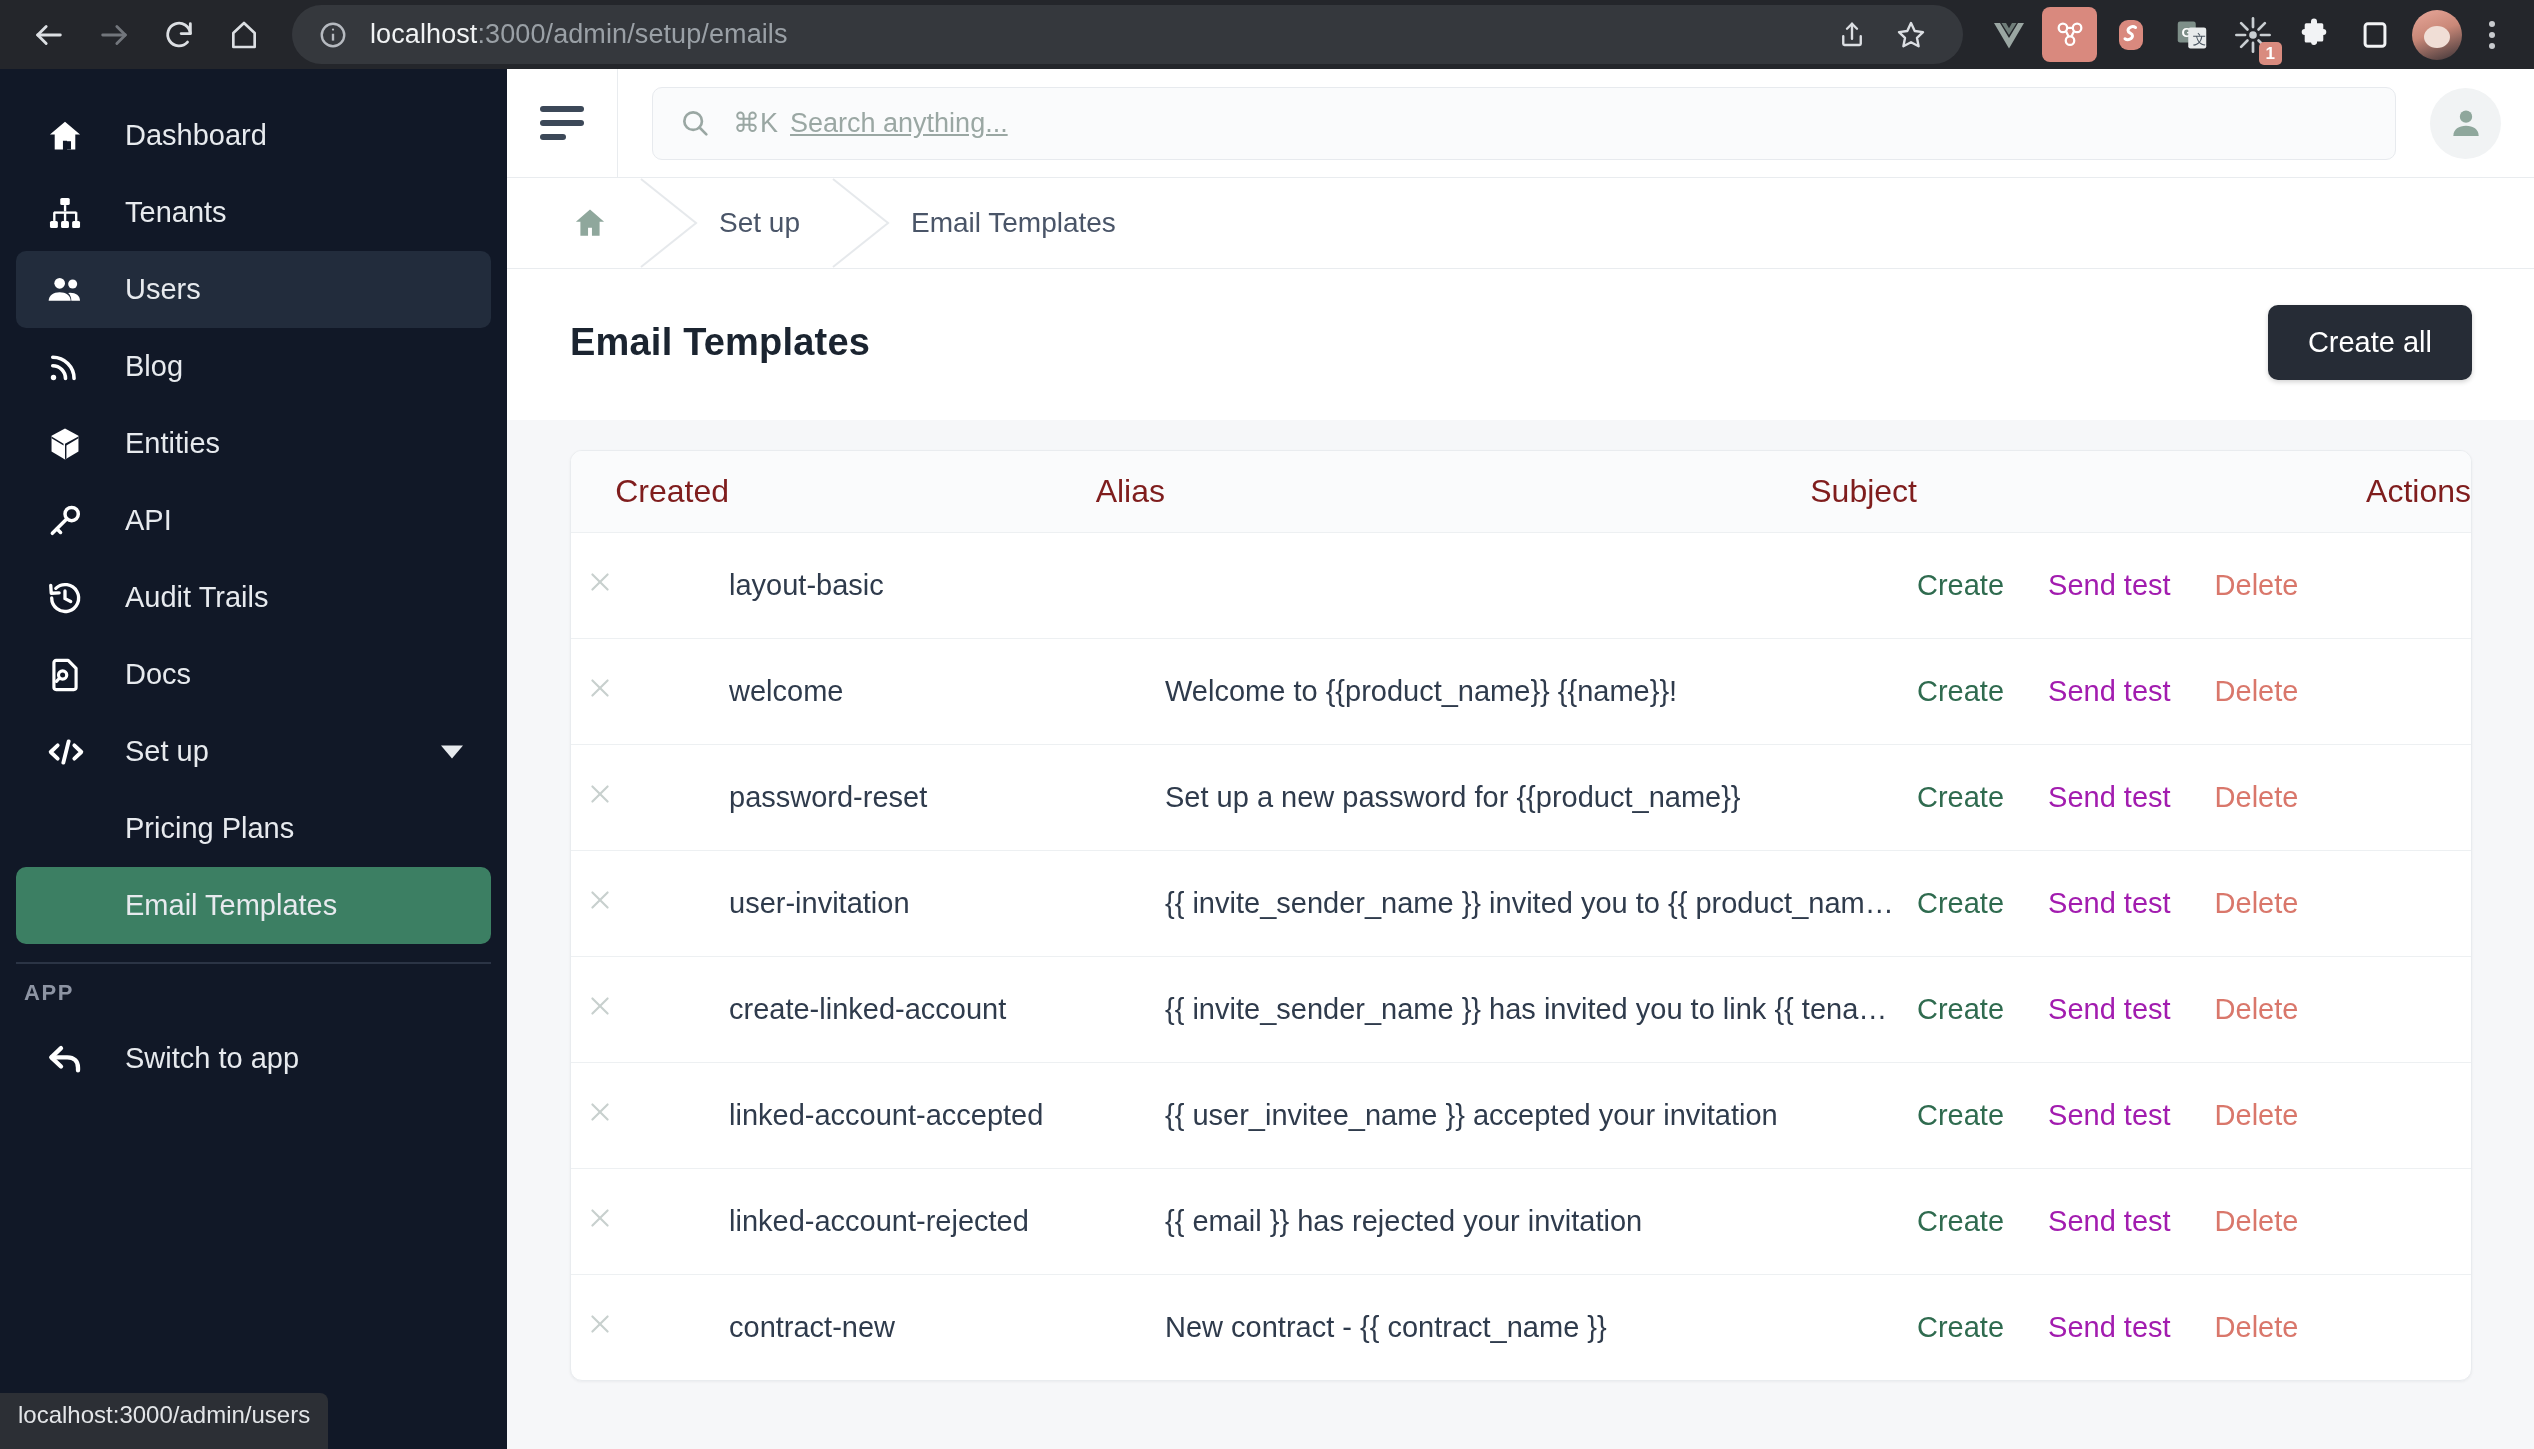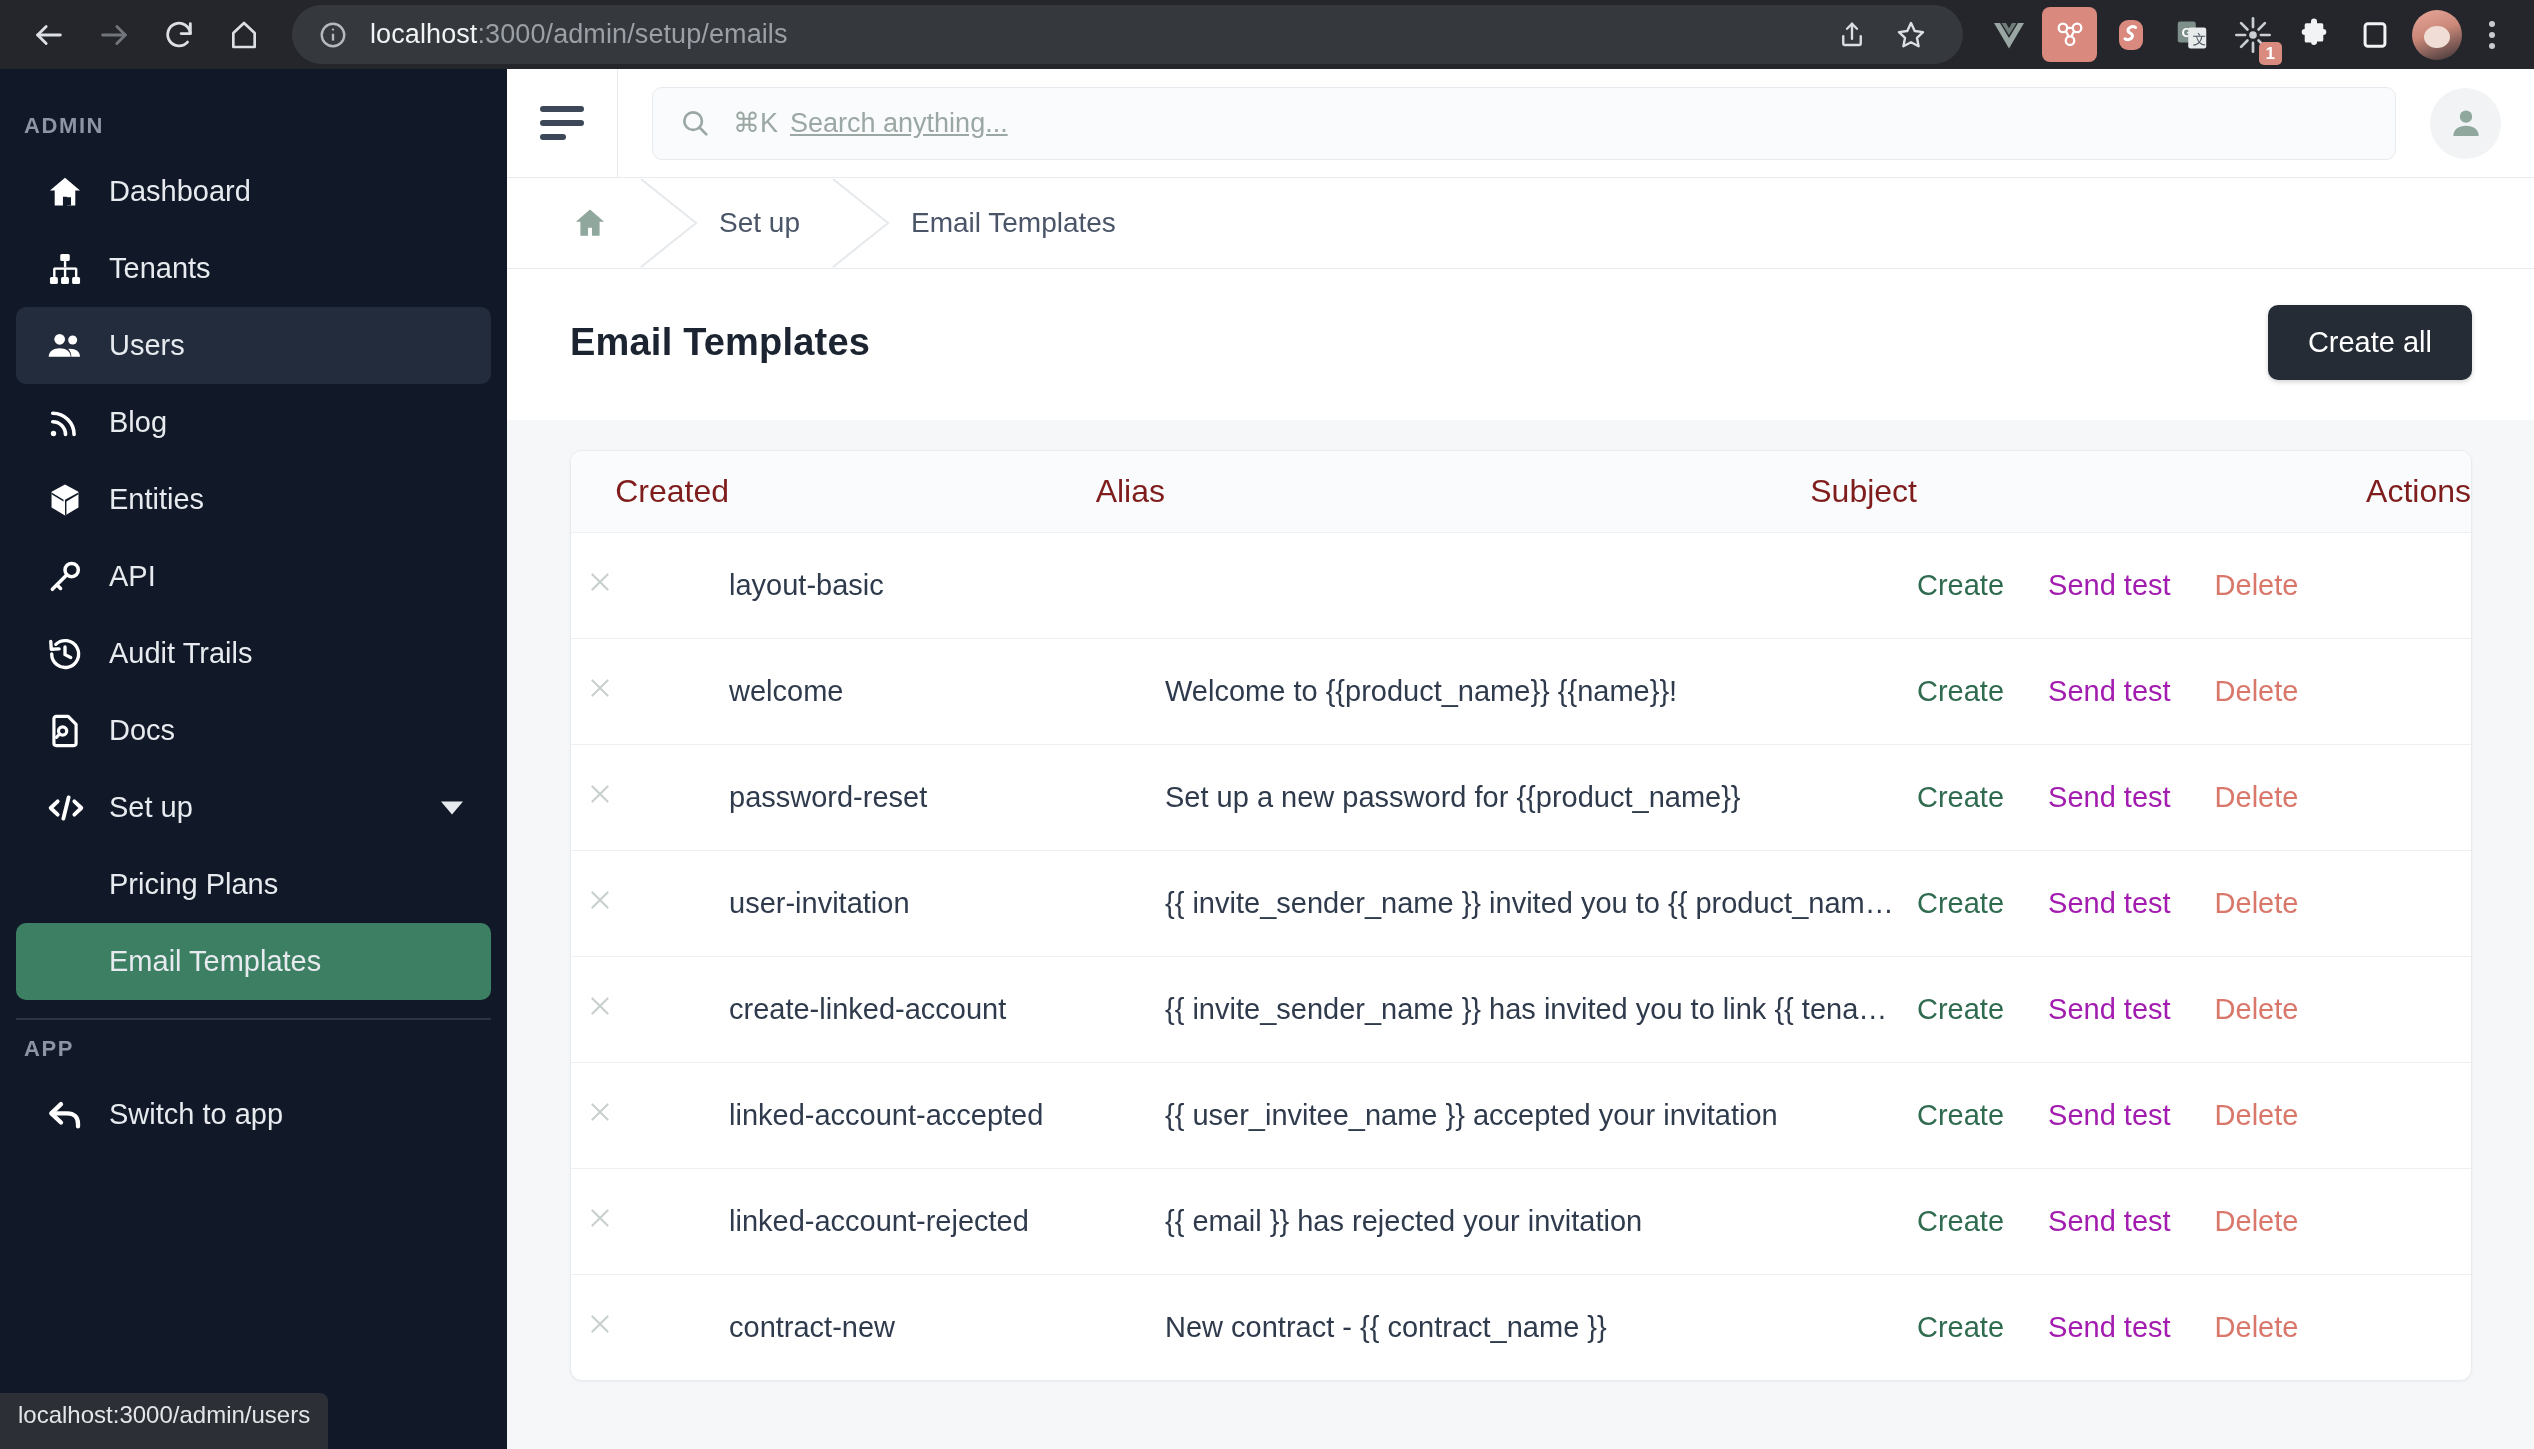--- a/index.html
+++ b/index.html
@@ -100,21 +100,21 @@
   .nav-item {
     display: flex; align-items: center;
     height: 77px;
     margin: 0 16px;
     padding-left: 30px;
     border-radius: 10px;
     color: #e7eaee;
     position: relative;
   }
   .nav-item .ic { width: 46px; flex: 0 0 auto; display:flex; align-items:center; justify-content:flex-start; }
-  .nav-item .lbl { font-size: 29px; margin-left: 17px; white-space: nowrap; }
+  .nav-item .lbl { font-size: 29px; margin-left: 33px; white-space: nowrap; }
   .nav-item.active { background: #222c3c; }
   .nav-item.green { background: #3c7f63; }
   .nav-item.sub { padding-left: 30px; }
   .nav-item.sub .ic { width: 46px; }
   .caret {
     position: absolute; right: 28px; top: 50%; transform: translateY(-50%);
     width: 0; height: 0;
     border-left: 11px solid transparent;
     border-right: 11px solid transparent;
     border-top: 13px solid #e7eaee;
@@ -374,21 +374,20 @@
         <i></i>
         <i></i>
         <i></i>
       </div>
   </div>
 </div>
 
 <div class="app">
 
   <aside class="sidebar">
-    <div class="side-section-label">ADMIN</div>
 
     <div class="nav-item">
       <span class="ic">
         <svg width="38" height="38" viewBox="0 0 24 24" fill="#ffffff">
             <path d="M12 3L2.5 11h3v9.5h5.2V15h2.6v5.5h5.2V11h3z"></path>
             <rect x="13.1" y="15.3" width="2.7" height="5.2" fill="#111827"></rect>
           </svg>
       </span>
       <span class="lbl">Dashboard</span>
     </div>

